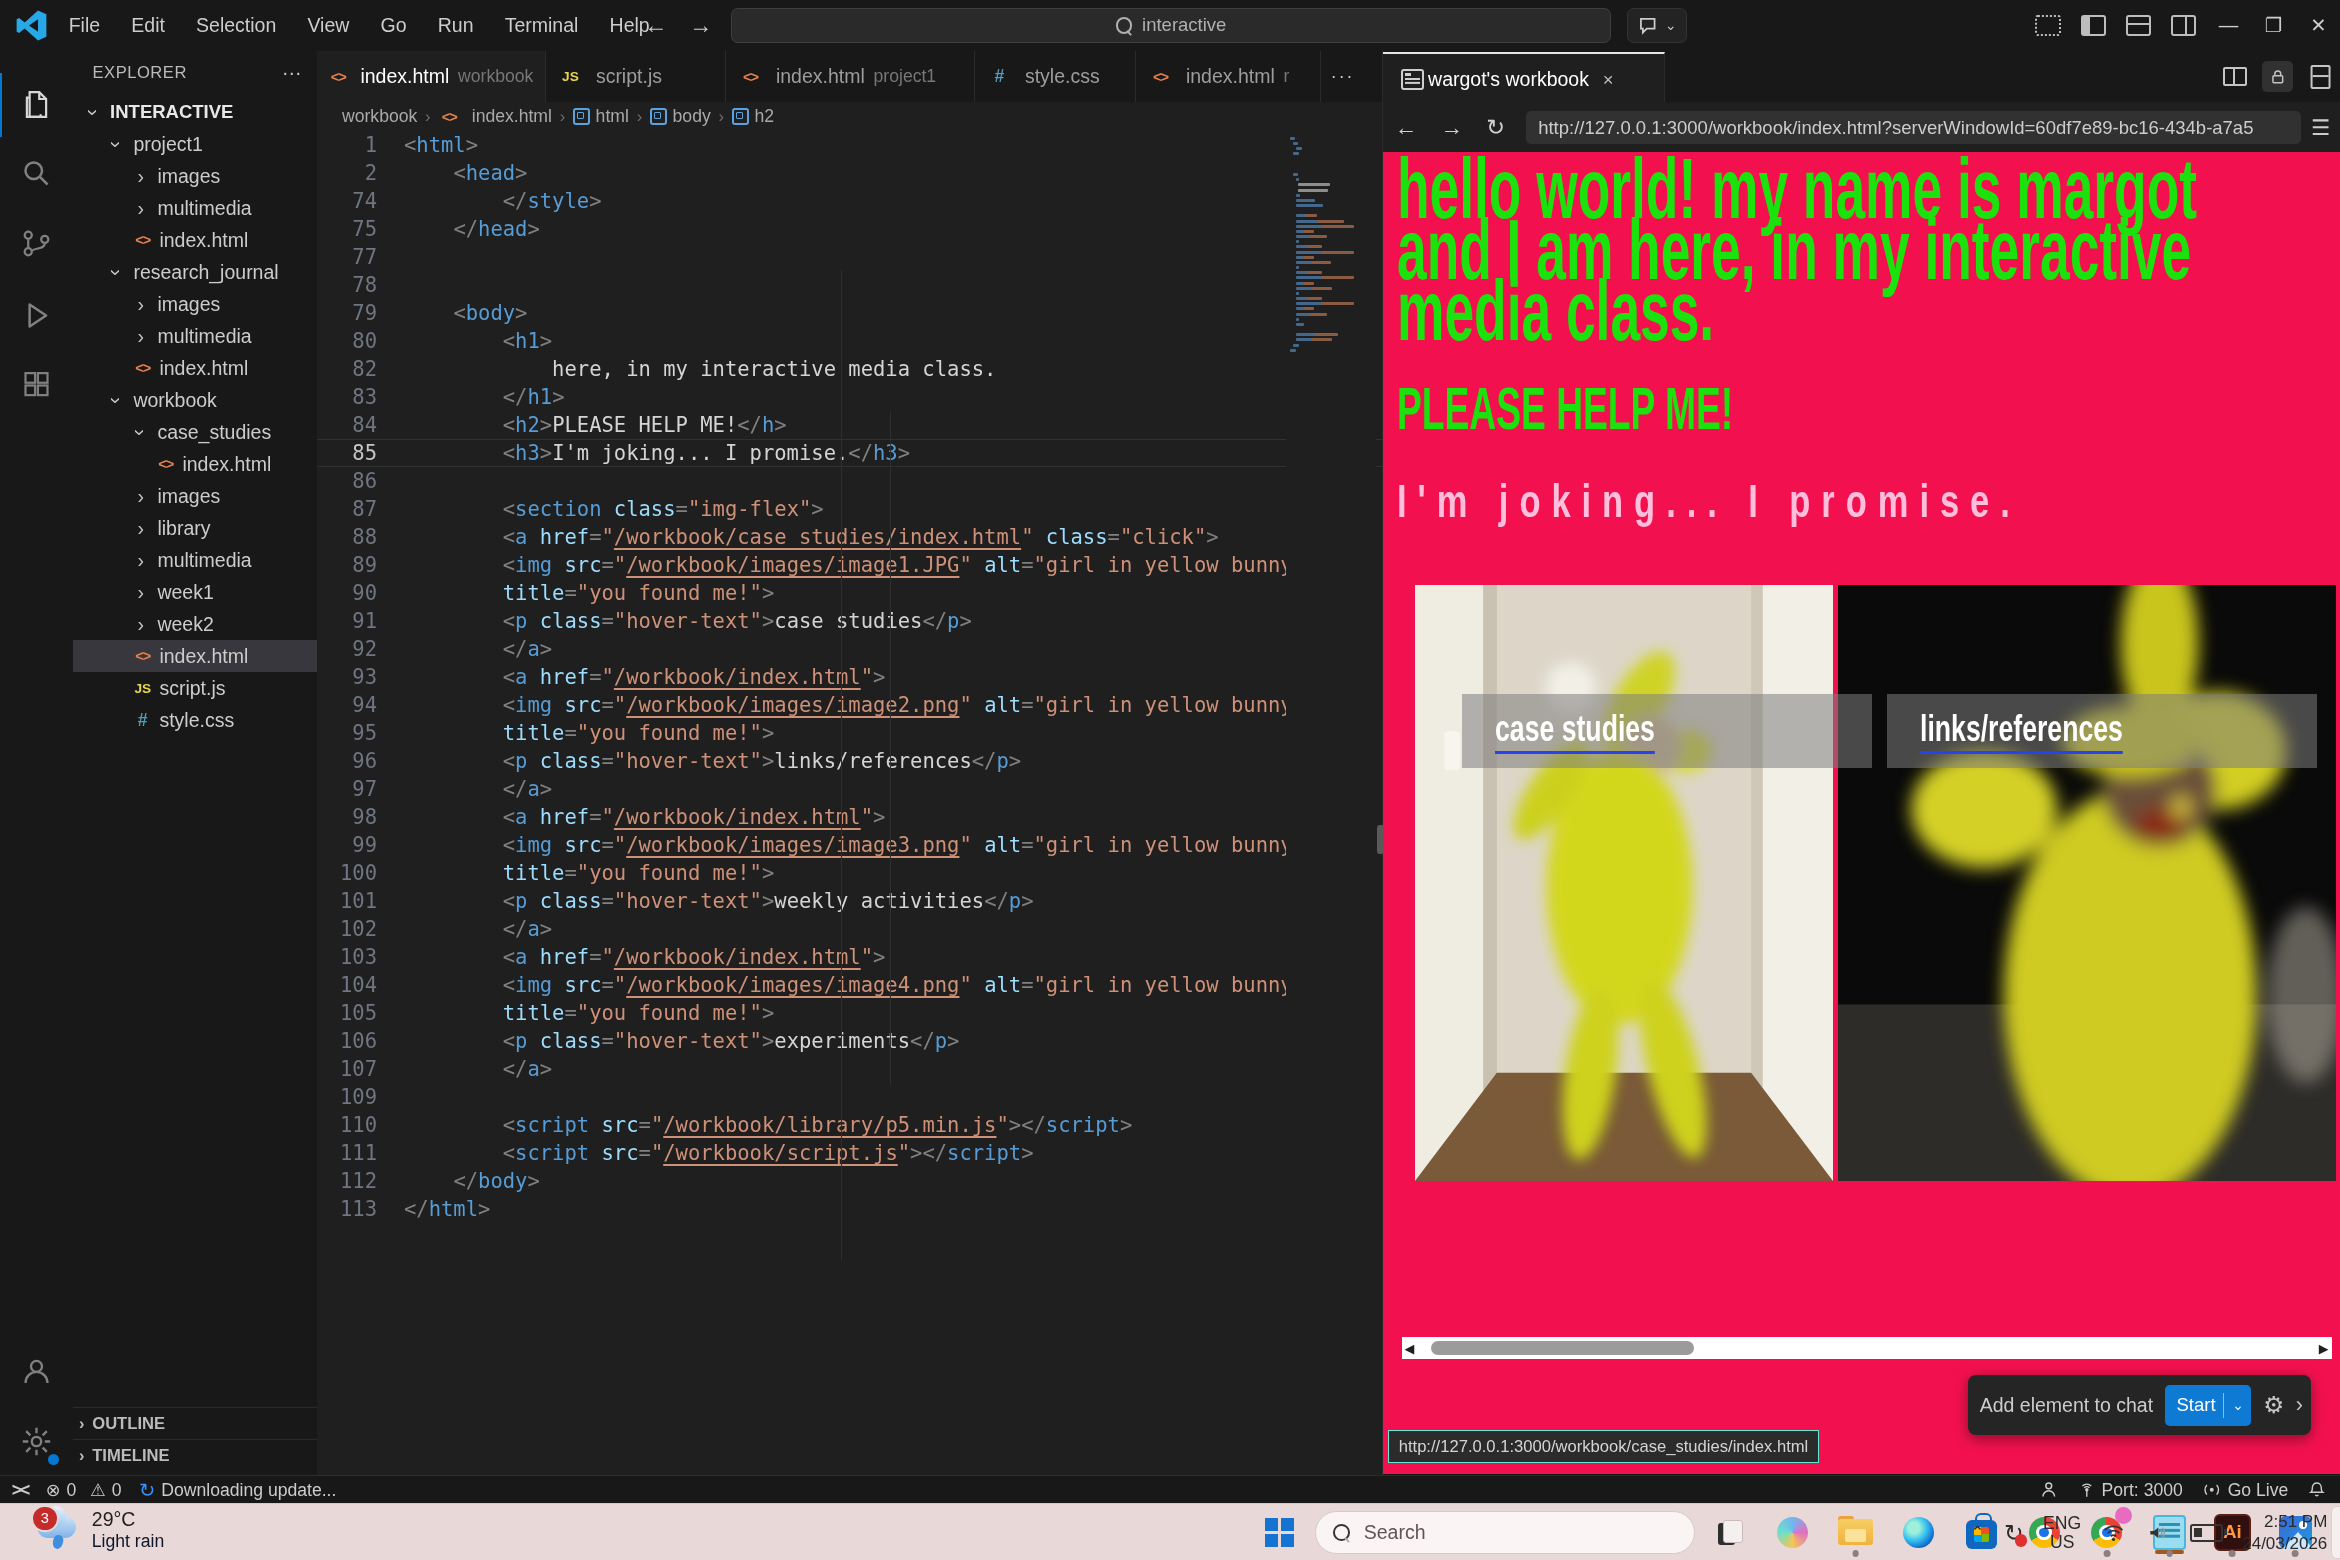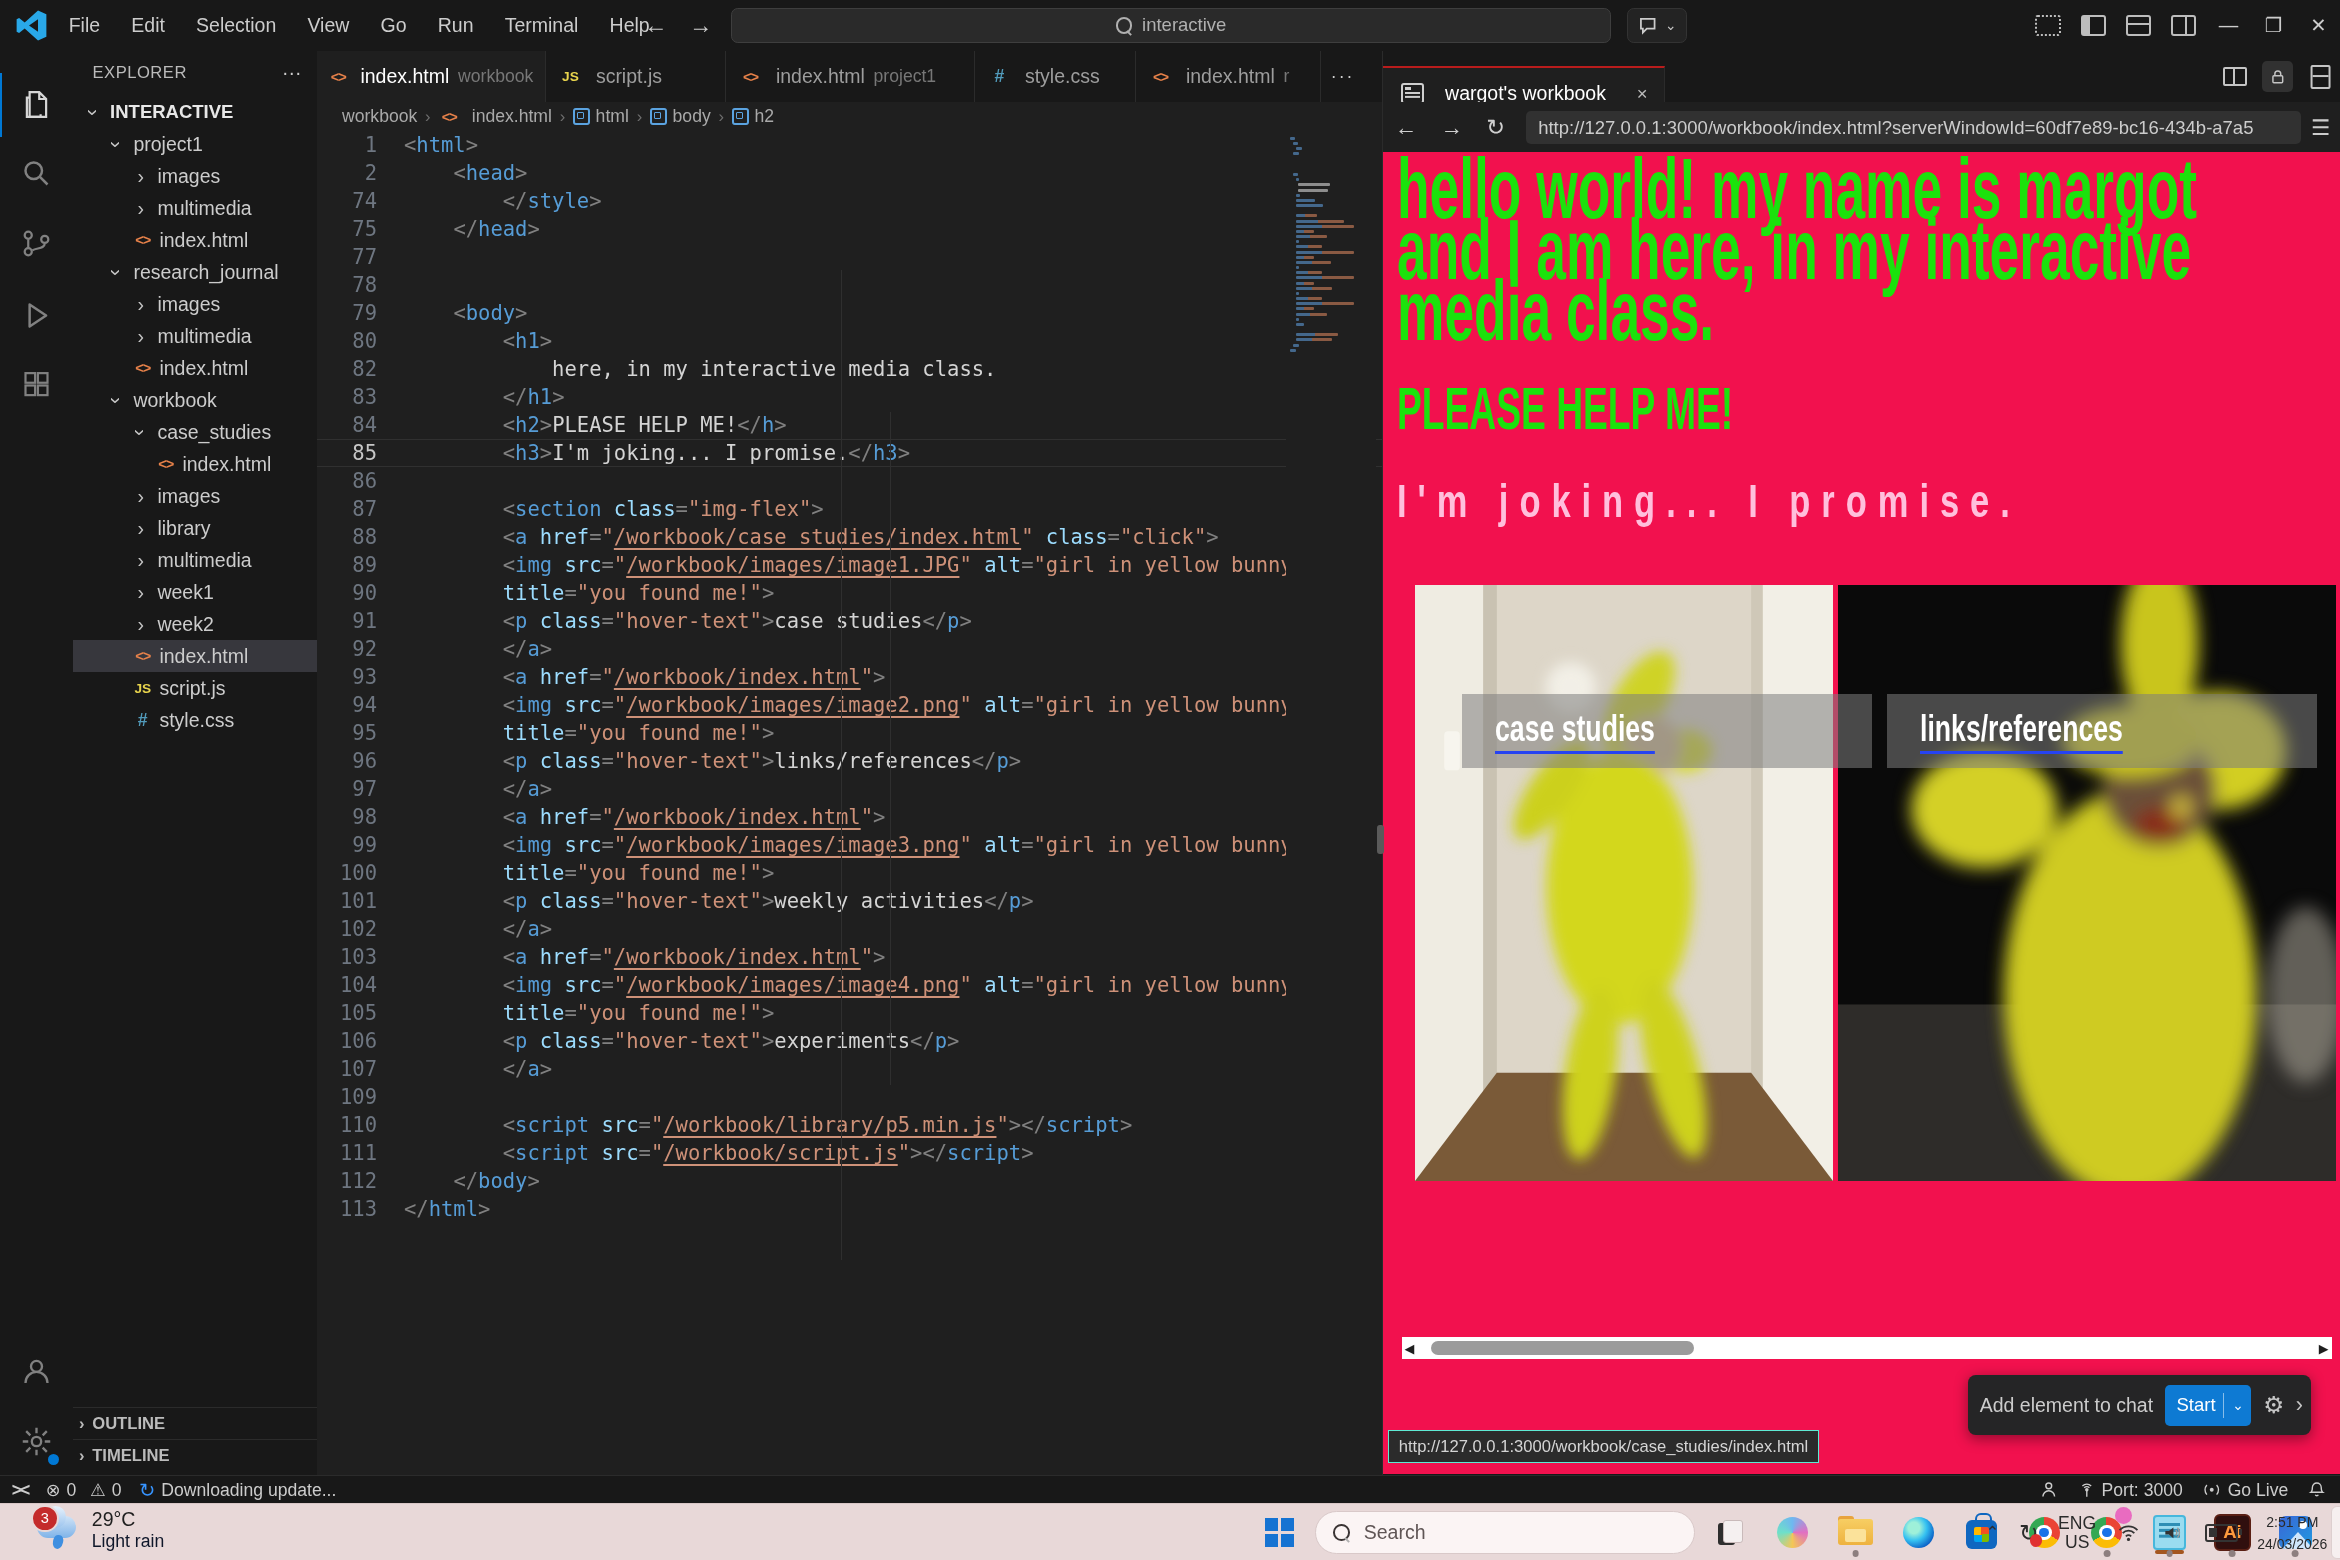--- a/index.html
+++ b/index.html
@@ -62,21 +62,21 @@
   .code-line.cur .ln{color:#c6c6c6;}
   .tk-p{color:#808080}.tk-t{color:#569cd6}.tk-a{color:#9cdcfe}.tk-s{color:#ce9178}
   .tk-u{color:#ce9178;text-decoration:underline;text-underline-offset:3.9px;}
   .tk-x{color:#d4d4d4}.tk-d{color:#69544a}
   .iguide{position:absolute;width:1px;background:#2f2f2f;}
   #minimap{position:absolute;right:5.9px;top:80px;width:90px;height:1344px;background:#1f1f1f;}
   .mmrow{position:absolute;height:2.9px;border-radius:1px;}
   #sash{position:absolute;left:1377px;top:825px;width:6.8px;height:29px;background:#5a5a5a;border-radius:2.9px;z-index:5;}
   
   #panel{position:absolute;left:1382px;top:51px;width:959px;height:1424px;background:#181818;border-left:1px solid #2b2b2b;}
-  #ptab{position:absolute;left:0;top:15px;width:263px;height:51px;background:#1f1f1f;border-top:2px solid #b91c1c;border-right:1px solid #2b2b2b;display:flex;align-items:center;gap:21px;padding-left:17.6px;color:#ffffff;font-size:19.5px;}
+  #ptab{position:absolute;left:0;top:1px;width:263px;height:51px;background:#1f1f1f;border-top:2px solid #e5e5e5;border-right:1px solid #2b2b2b;display:flex;align-items:center;gap:4px;padding-left:17.6px;color:#ffffff;font-size:19.5px;}
   #ptab .x{margin-left:9.8px;color:#bbb;font-size:18.5px;}
   #pacts{position:absolute;right:9.8px;top:0;height:51px;display:flex;align-items:center;gap:15.6px;color:#c5c5c5;}
   .webico{display:inline-block;width:19.5px;height:17.6px;border:2px solid #cfcfcf;border-radius:2.9px;position:relative;}
   .webico:before{content:"";position:absolute;left:2px;top:2px;width:6.8px;height:2.9px;background:#cfcfcf;}
   .webico:after{content:"";position:absolute;left:2px;top:6.8px;right:2px;height:2px;background:#cfcfcf;box-shadow:0 3.9px 0 #cfcfcf;}
   .splitico{display:inline-block;width:19.5px;height:15.6px;border:2px solid #c5c5c5;border-radius:2px;position:relative;}
   .splitico:before{content:"";position:absolute;left:7.8px;top:0;width:2px;height:100%;background:#c5c5c5;}
   .lockbox{width:31px;height:31px;background:#313131;border-radius:4.9px;display:flex;align-items:center;justify-content:center;}
   #pbar{position:absolute;left:0;top:51px;width:959px;height:51px;background:#1f1f1f;display:flex;align-items:center;color:#cccccc;}
   #pbar .nv{font-size:22.4px;margin:0 11.7px;color:#cfcfcf;}
@@ -144,21 +144,21 @@
   .npad{width:29px;height:31px;background:#9adcf0;border:2px solid #47b7dc;border-radius:3.9px;position:relative;}
   .npad:before{content:"";position:absolute;left:3.9px;top:5.9px;right:3.9px;height:2.9px;background:#2e8fb5;box-shadow:0 5.9px 0 #2e8fb5,0 11.7px 0 #2e8fb5;}
   .npad:after{content:"";position:absolute;left:0;bottom:-5.9px;right:0;height:3.9px;background:#a4561f;border-radius:2px;}
   .aico{width:33px;height:33px;background:#300f0e;border:2px solid #5a1f14;border-radius:5.9px;color:#ff9a3d;font-weight:bold;font-size:18.5px;display:flex;align-items:center;justify-content:center;}
   .photos{width:33px;height:33px;background:linear-gradient(135deg,#3b66d6,#1f9ae0);border-radius:6.8px;position:relative;overflow:hidden;}
   .photos:before{content:"";position:absolute;right:4.9px;top:4.9px;width:7.8px;height:7.8px;background:#ffffff;border-radius:50%;}
   .photos:after{content:"";position:absolute;left:-3.9px;bottom:-7.8px;border-left:23.4px solid transparent;border-right:23.4px solid transparent;border-bottom:25px solid #cfe6fb;}
   .vsc-active{background:#f6efef;border:1px solid #ddcfcf;}
   #tray{position:absolute;right:13.7px;top:0;height:58px;display:flex;align-items:center;gap:19.5px;color:#2b2b2b;}
   #lang{text-align:center;font-size:17.6px;line-height:19.5px;}
-  #clock{text-align:center;font-size:14px;line-height:22.4px;}
+  #clock{text-align:right;font-size:17px;line-height:22.4px;}
   .trayglyph{font-size:21.5px;color:#2b2b2b;}
   .battery{width:29px;height:14.6px;border:2px solid #333;border-radius:2.9px;position:relative;}
   .battery:before{content:"";position:absolute;right:-5.9px;top:2.9px;width:2.9px;height:6.8px;background:#333;}
   .battery:after{content:"";position:absolute;left:2px;top:2px;width:7.8px;height:8.8px;background:#333;}
   .syncdot{position:relative;font-size:23.4px;}
   .syncdot:after{content:"";position:absolute;right:-3.9px;bottom:0;width:12.7px;height:12.7px;background:#e03131;border-radius:50%;}
 </style>
 </head>
 <body>
 

